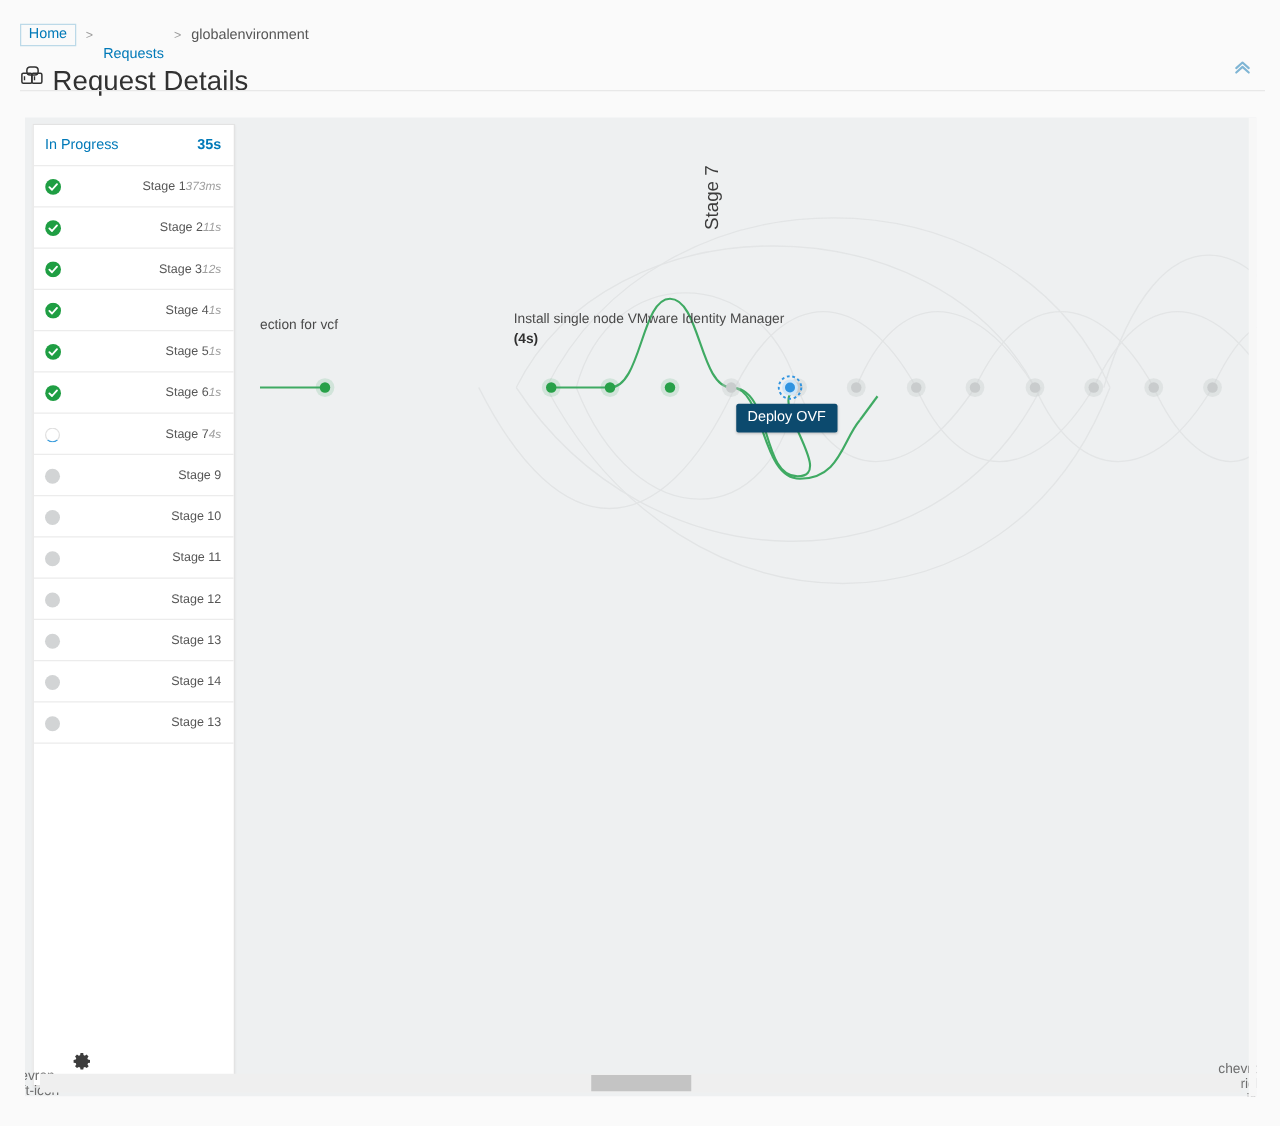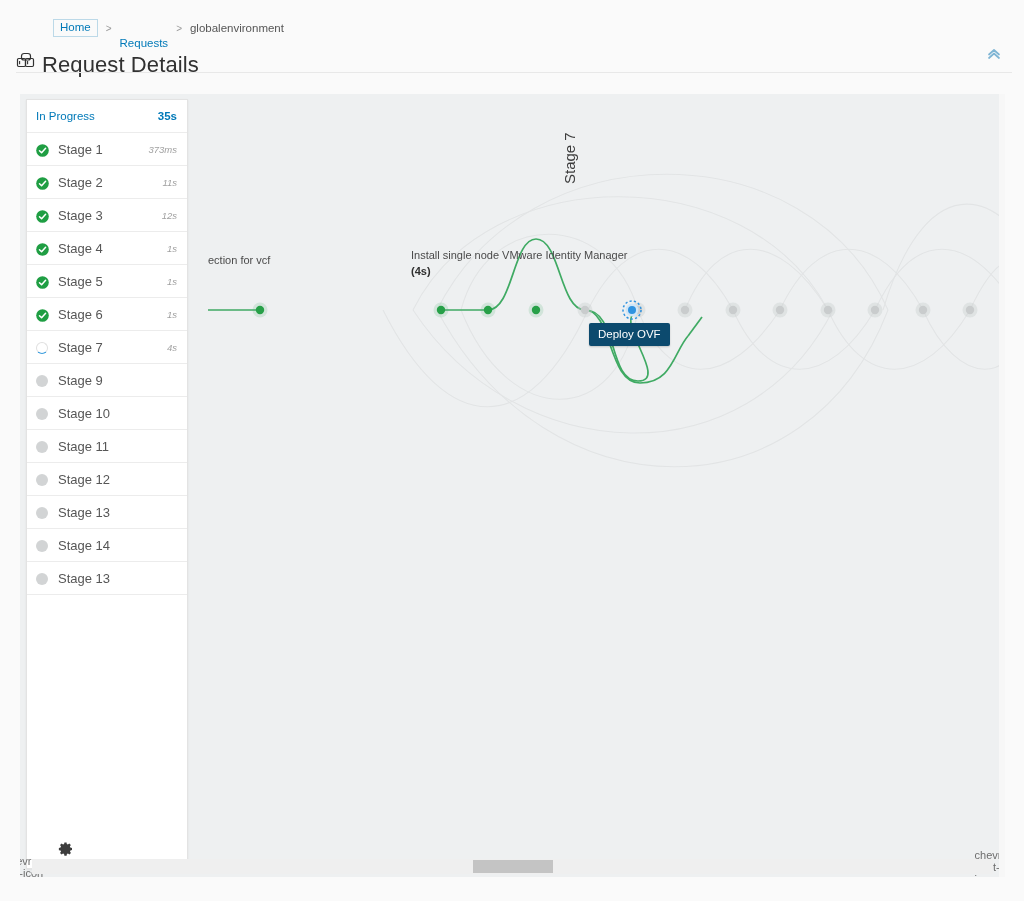--- a/index.html
+++ b/index.html
@@ -11,21 +11,21 @@
     -webkit-font-smoothing:antialiased;
   }
   
   .app{position:relative;width:1024px;height:901px;}
   .breadcrumb{
     position:absolute;left:16px;top:19px;height:18px;
     display:flex;align-items:center;gap:8px;font-size:11.5px;
   }
   .bc-home{
     color:#0079b8;border:1px solid #bcd9e8;padding:1px 6px 2px 6px;
-    line-height:13px;background:transparent;margin-left:37px;
+    line-height:13px;background:transparent;
   }
   .bc-sep{color:#9a9a9a;font-size:10px;}
   .bc-link{color:#0079b8;margin-top:30px;}
   .bc-current{color:#565656;}
   .page-title-row{
     position:absolute;left:16px;top:38px;display:flex;gap:7px;margin-top:14px;
   }
   .title-icon{display:block;width:19px;height:19px;}
   .page-title{font-size:22px;font-weight:400;color:#313131;letter-spacing:.1px;line-height:26px;}
   .collapse-btn{
@@ -36,40 +36,41 @@
     position:absolute;left:16px;right:12px;top:72px;height:1px;background:#e8e8e8;
   }
   
   .content{
     position:absolute;left:0px;top:80px;width:1024px;height:812px;background:#fafafa;
   }
   .board{
     position:absolute;left:20px;top:14px;width:985px;height:783px;
     background:#eef0f1;
     overflow:hidden;
+    text-align:right;
   }
   
   .stage-panel{
     position:absolute;left:6px;top:5px;width:162px;height:770px;
     background:#ffffff;border:1px solid #e3e3e3;
     box-shadow:0 1px 2px rgba(0,0,0,.07);
     box-sizing:border-box;overflow:hidden;
   }
   .stage-head{
     height:33px;display:flex;align-items:center;justify-content:space-between;
     padding:0 10px 0 9px;border-bottom:1px solid #ececec;box-sizing:border-box;
   }
   .stage-head-label{color:#0079b8;font-size:11.5px;}
   .stage-head-time{color:#0079b8;font-size:11.5px;font-weight:bold;}
   .stage-row{
     height:33px;display:flex;align-items:center;
     padding:0 10px 0 9px;border-bottom:1px solid #ececec;box-sizing:border-box;
   }
   .stage-ico{width:13px;height:13px;flex:0 0 13px;margin-right:9px;position:relative;}
-  .stage-name{font-size:13px;color:#565656;flex:1 1 auto;}
+  .stage-name{font-size:10px;color:#565656;flex:1 1 auto;}
   .stage-time{font-size:9.5px;color:#a0a0a0;font-style:italic;}
   .dot-grey{
     width:12px;height:12px;border-radius:50%;background:#d2d4d5;display:block;margin-top:1px;
   }
   .spinner{
     width:12px;height:12px;border-radius:50%;display:block;margin-top:1px;
     border:1.6px solid #e0e0e0;border-bottom-color:#3b9ddd;box-sizing:border-box;
   }
   
   .canvas{

